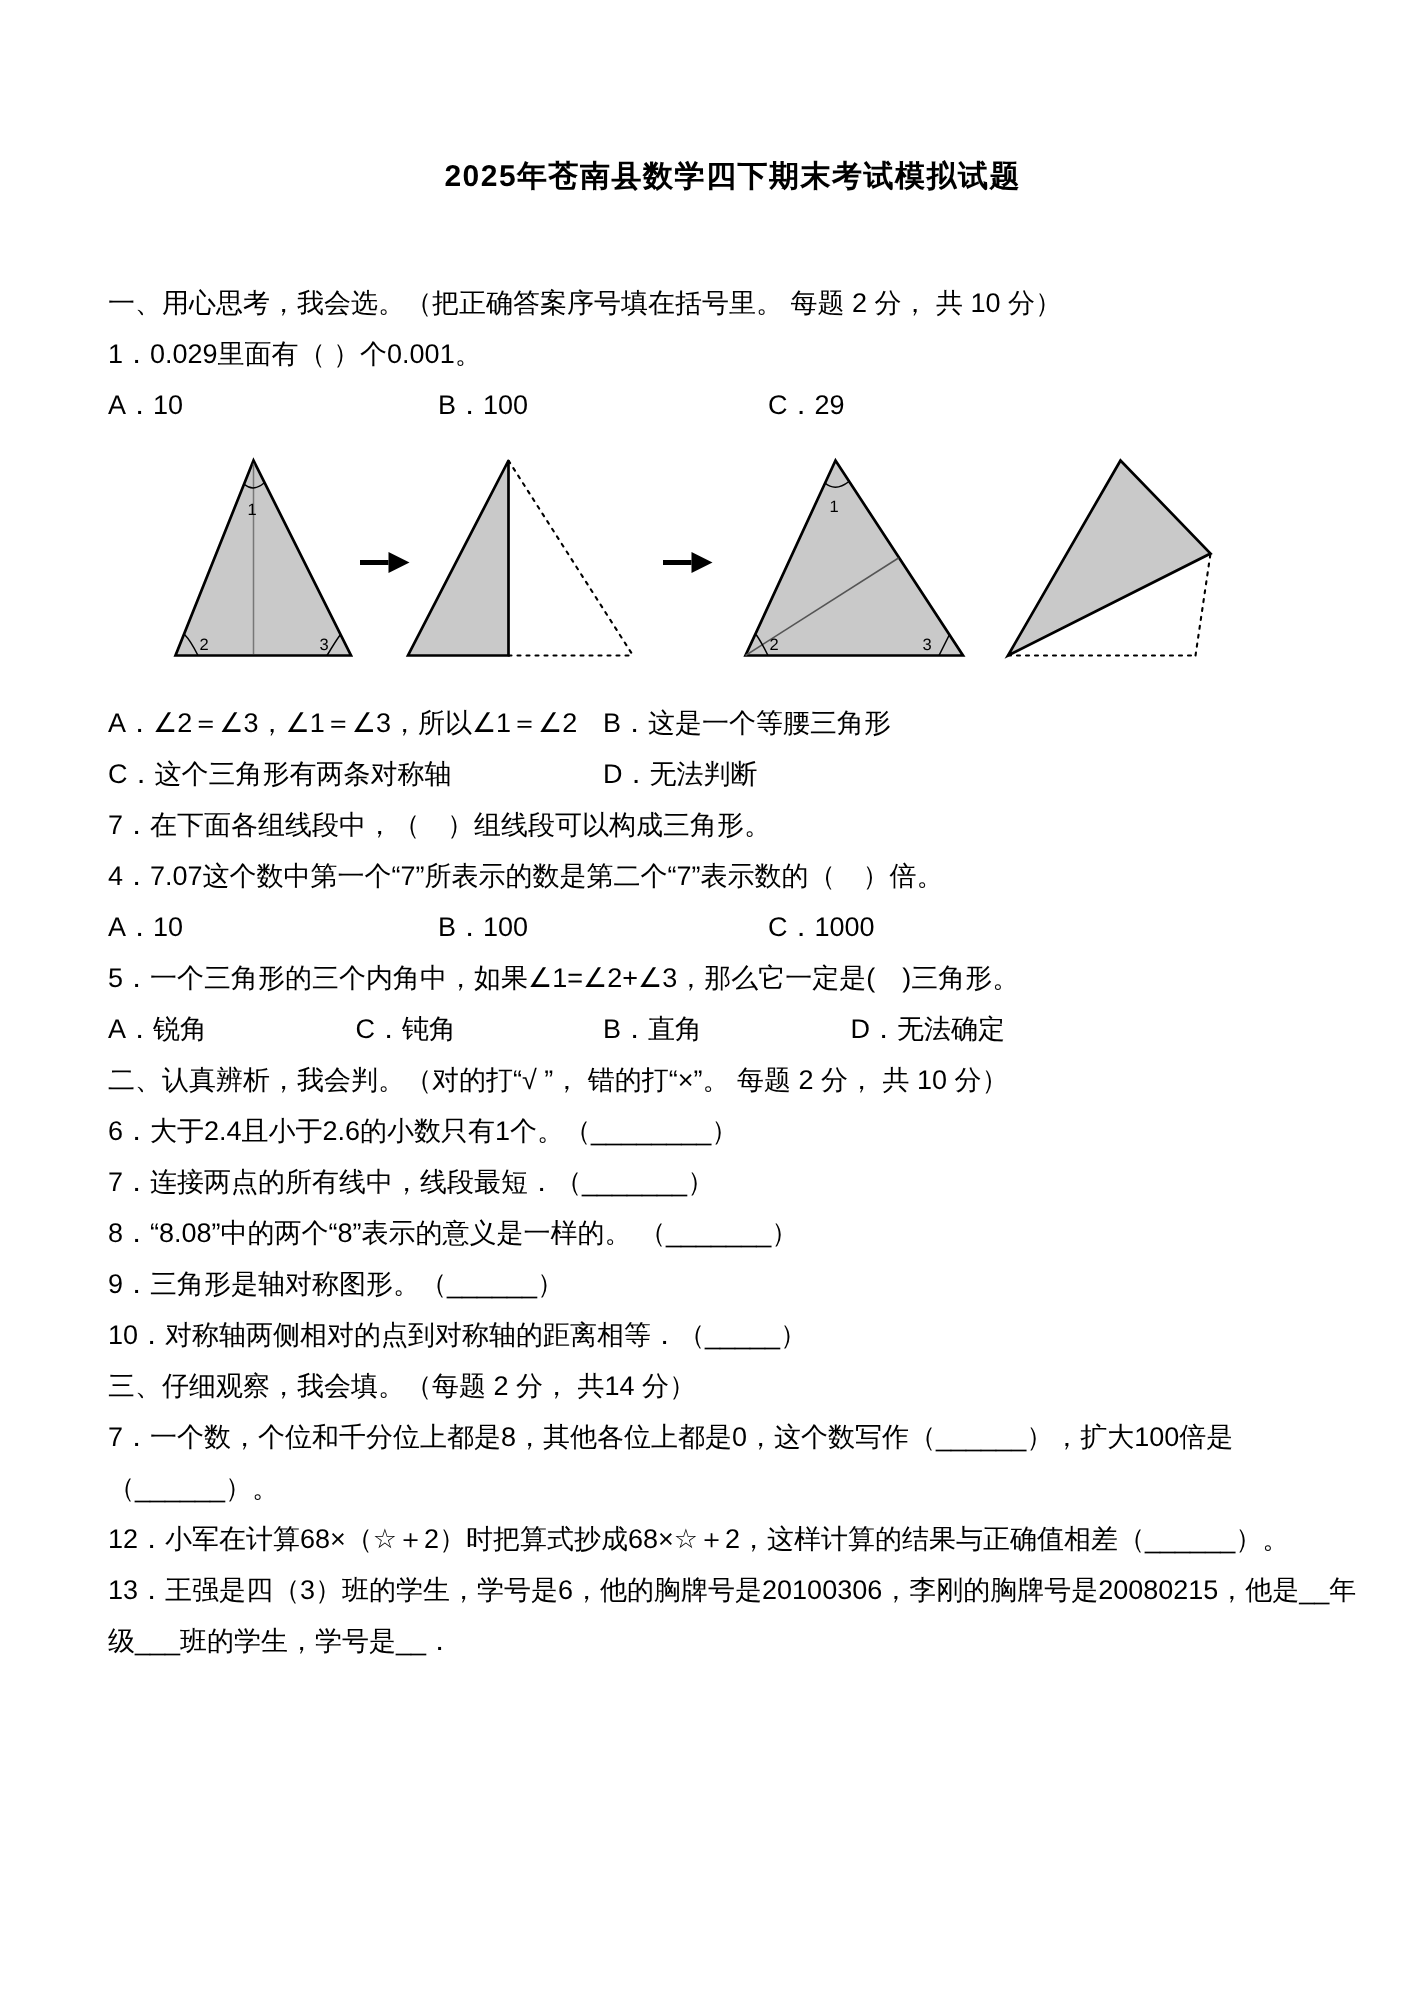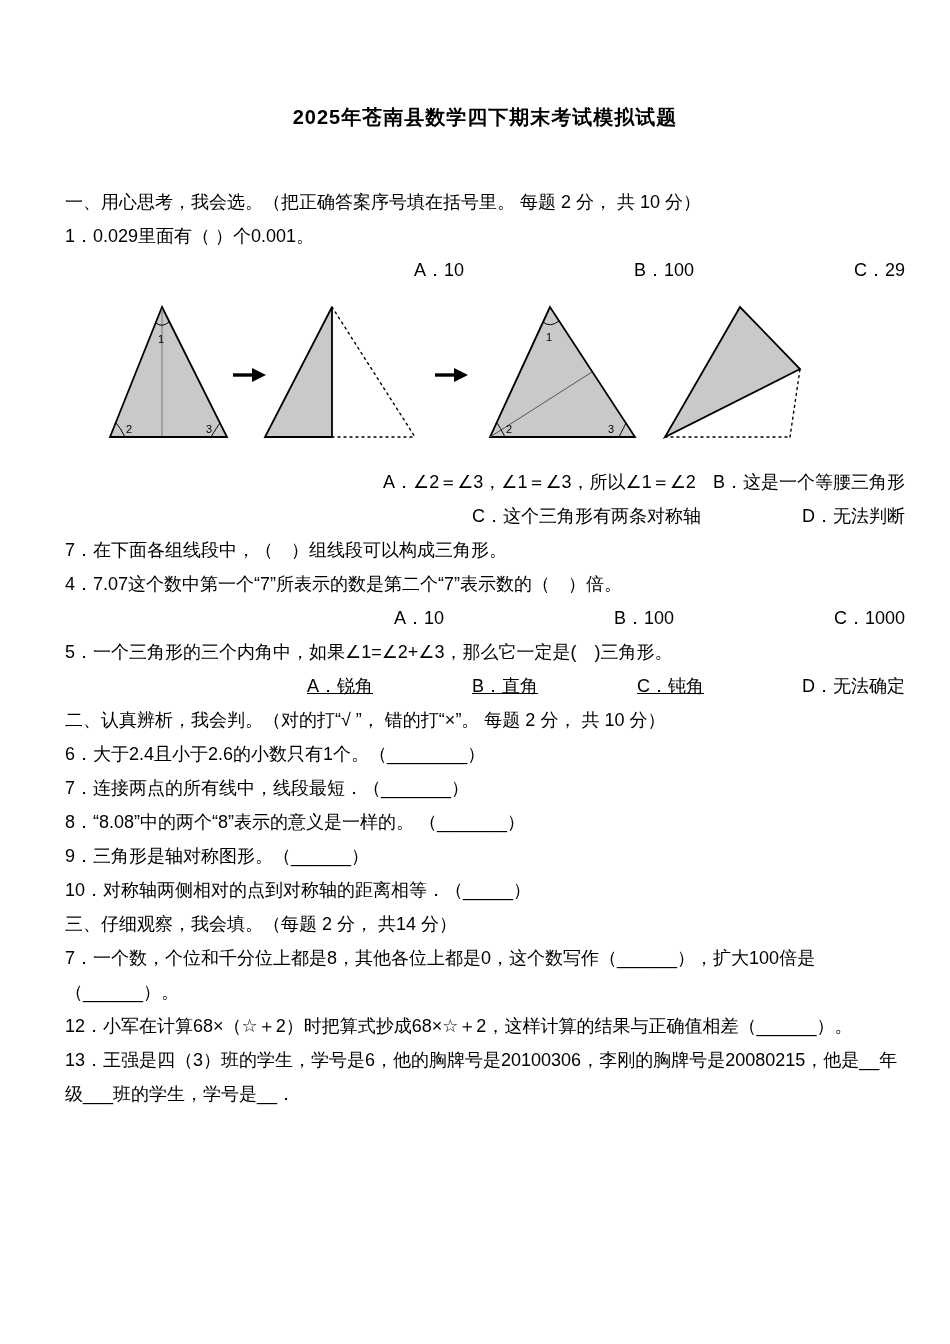--- a/index.html
+++ b/index.html
@@ -2,33 +2,33 @@
 <html><head>
 <meta charset="utf-8">
 <style>
   * { margin:0; padding:0; box-sizing:border-box; }
   html,body { background:#ffffff; }
   body {
     width:950px; height:1344px; overflow:hidden;
     font-family:"Liberation Sans","DejaVu Sans",sans-serif;
     color:#000;
   }
-  .page { padding:104px 45px 0 20px;margin-left:45px; }
+  .page { padding:104px 45px 0 72px; }
   .title {
     text-align:center; font-size:20px; font-weight:bold;
     margin-bottom:54px; letter-spacing:1px;
   }
   .line {
     font-size:18px; line-height:34px;
     white-space:pre-wrap;
   }
-  .opts { display:flex;justify-content:flex-end; }
+  .opts { display:flex; }
   .opt { display:inline-block; }
   .w220 { width:220px; }
-  .w165 { width:165px;text-decoration:underline; }
+  .w165 { width:165px; }
   .w330 { width:330px; }
   .figure-wrap { margin:12px 0 10px 40px; height:156px; }
   svg text { font-family:"Liberation Sans","DejaVu Sans",sans-serif; }
 </style>
 </head>
 <body>
 
 <div class="page">
 
   <h1 class="title">2025年苍南县数学四下期末考试模拟试题</h1>
@@ -106,22 +106,22 @@
   <div class="line">4．7.07这个数中第一个“7”所表示的数是第二个“7”表示数的（　）倍。</div>
   <div class="line opts">
     <span class="opt w220">A．10</span>
     <span class="opt w220">B．100</span>
     <span class="opt">C．1000</span>
   </div>
 
   <div class="line">5．一个三角形的三个内角中，如果∠1=∠2+∠3，那么它一定是(　)三角形。</div>
   <div class="line opts">
     <span class="opt w165">A．锐角</span>
+    <span class="opt w165">C．钝角</span>
     <span class="opt w165">B．直角</span>
-    <span class="opt w165">C．钝角</span>
     <span class="opt">D．无法确定</span>
   </div>
 
   <div class="line">二、认真辨析，我会判。（对的打“√ ”， 错的打“×”。 每题 2 分， 共 10 分）</div>
   <div class="line">6．大于2.4且小于2.6的小数只有1个。（________）</div>
   <div class="line">7．连接两点的所有线中，线段最短．（_______）</div>
   <div class="line">8．“8.08”中的两个“8”表示的意义是一样的。 （_______）</div>
   <div class="line">9．三角形是轴对称图形。（______）</div>
   <div class="line">10．对称轴两侧相对的点到对称轴的距离相等．（_____）</div>
 

